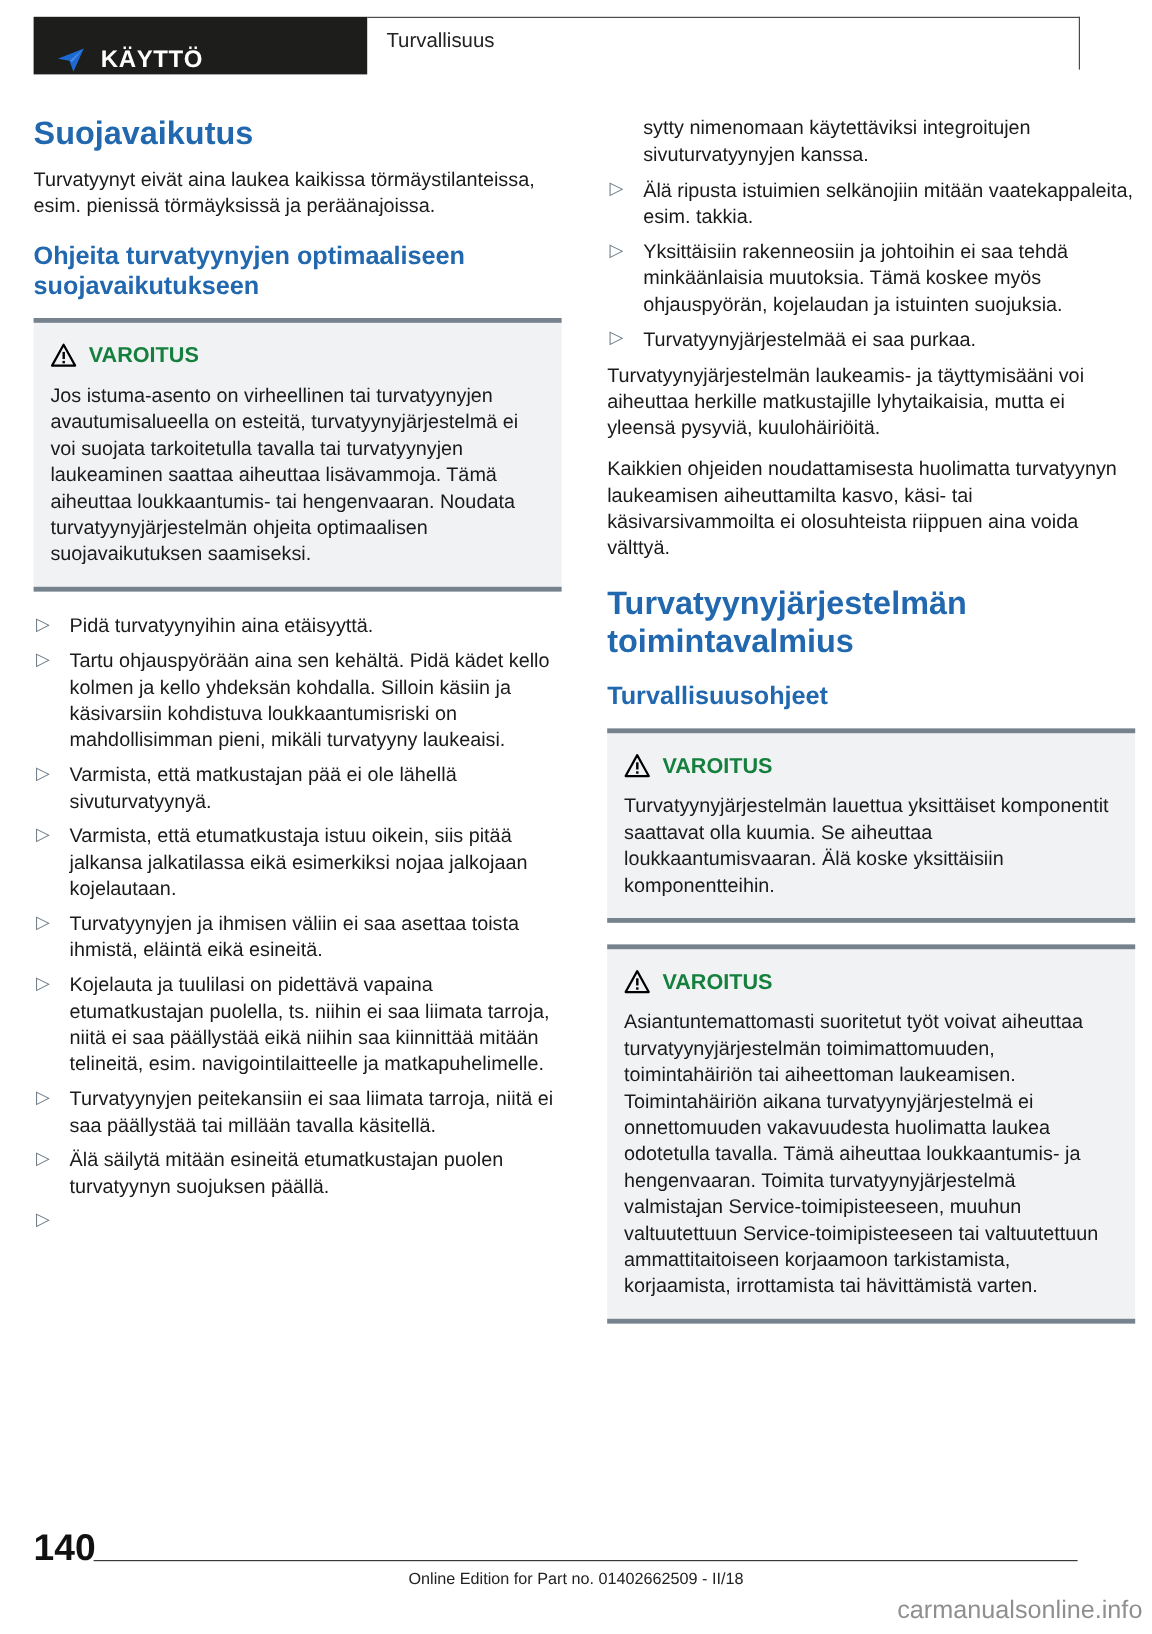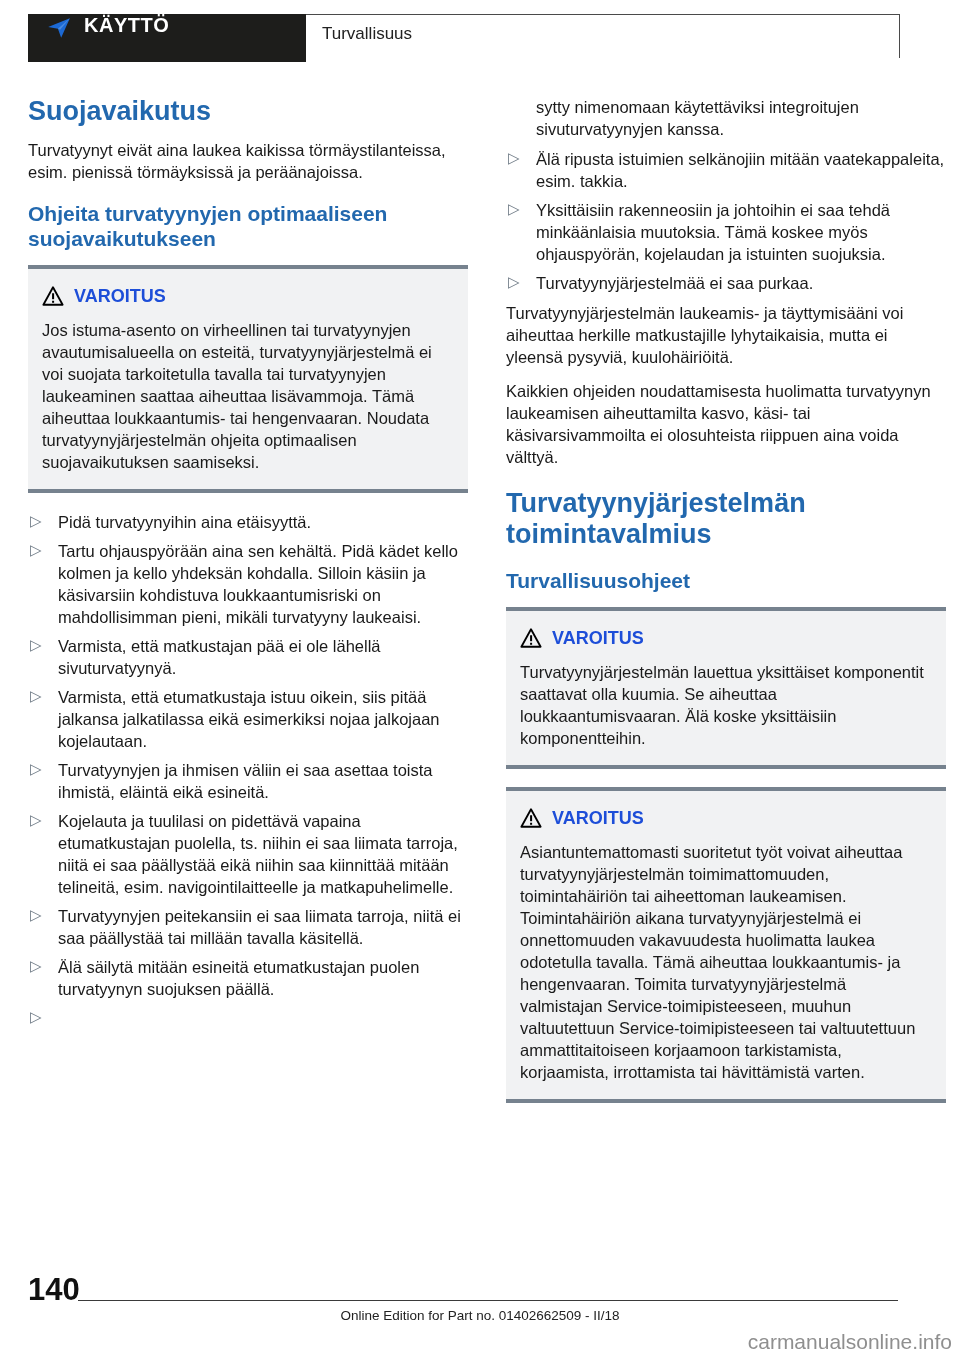--- a/index.html
+++ b/index.html
@@ -9,21 +9,21 @@
     background:#ffffff;
     font-family:"Liberation Sans", sans-serif;
     color:#1a1a1a;
   }
   .page { position:relative; width:960px; height:1362px; overflow:hidden; background:#fff; }
 
   
   .hdr { position:absolute; top:14px; left:28px; right:60px; height:48px; display:flex; }
   .chapter-tab {
     width:278px; background:#1d1d1b; color:#fff;
-    display:flex; align-items:flex-start; gap:12px;
+    display:flex; align-items:flex-end; gap:12px;
     padding-left:18px; box-sizing:border-box; flex:0 0 auto;
   }
   .chapter-tab .lbl { font-size:20px; font-weight:bold; letter-spacing:.5px; }
   .section-box {
     flex:1; height:44px; box-sizing:border-box;
     border-top:1px solid #4a4a4a; border-right:1px solid #4a4a4a;
     padding:9px 0 0 16px; font-size:17px; color:#222;
   }
 
   
@@ -34,21 +34,21 @@
   .h1.mt { margin-top:20px; }
   .h2 { font-size:21px; line-height:1.2; font-weight:700; color:#2268ae; margin:18px 0 12px 0; }
   .body { font-size:16.5px; line-height:22px; margin:0 0 12px 0; }
 
   .warning {
     background:#f1f2f3;
     border-top:4px solid #76828e; border-bottom:4px solid #76828e;
     padding:10px 14px 14px 14px;
     margin:14px 0 18px 0;
   }
-  .warning-title { display:flex; align-items:center; gap:10px; font-size:18px; font-weight:700; margin:6px 0 12px 0; color:#1d4ed8; }
+  .warning-title { display:flex; align-items:center; gap:10px; font-size:18px; font-weight:700; margin:6px 0 12px 0; color:#15803d; }
   .warning .body { margin-bottom:2px; }
 
   .bullets { list-style:none; margin:0 0 8px 0; padding:0; }
   .bullets li { position:relative; padding-left:30px; margin:0 0 7px 0; font-size:16.5px; line-height:22px; }
   .bullet-icon { position:absolute; left:2px; top:-1px; color:#6e7a85; font-size:15px; }
 
   .cont { padding-left:30px; margin-bottom:8px; }
 
   
   .pagenum { position:absolute; left:28px; top:1272px; font-size:31px; font-weight:700; color:#111; }

